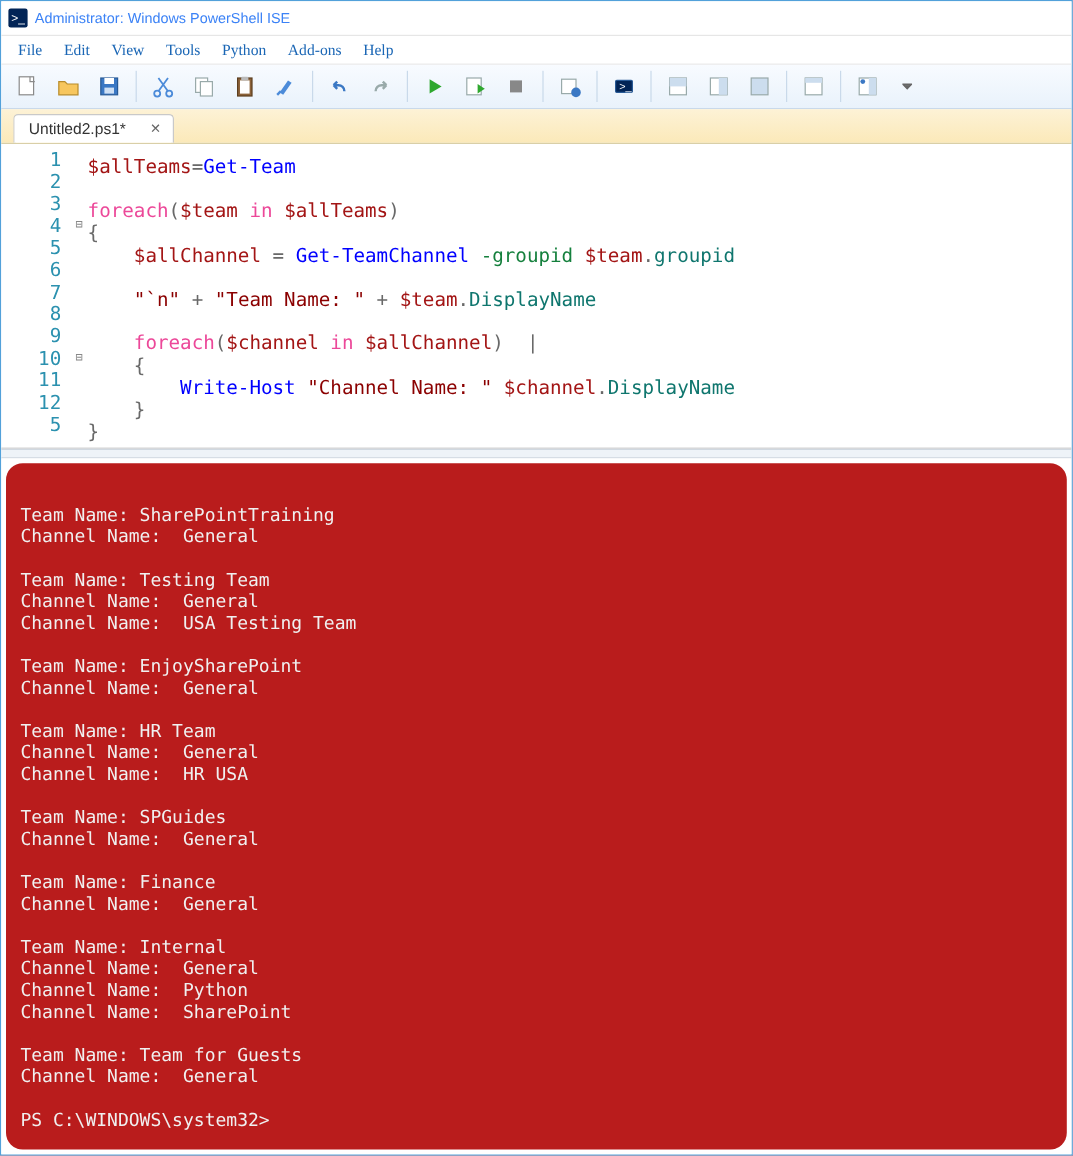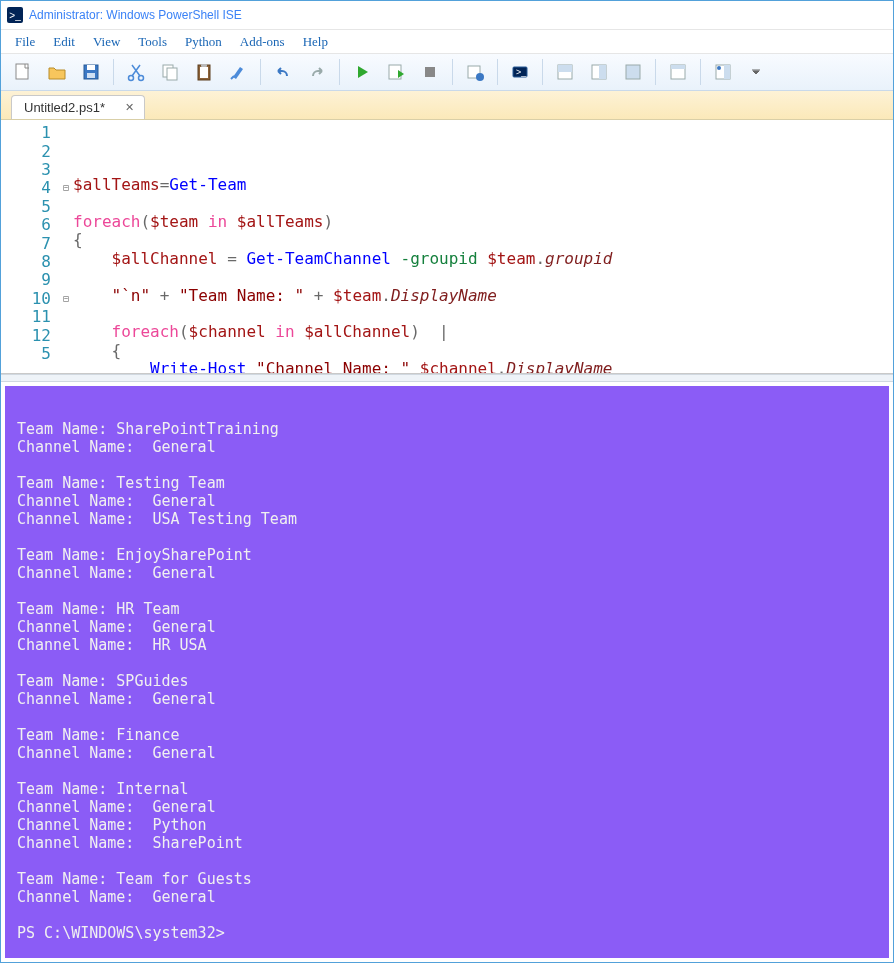--- a/index.html
+++ b/index.html
@@ -104,52 +104,52 @@
     padding: 4px 8px 4px 4px;
   }
   .gutter div { line-height: 18.4px; }
   .fold {
     width: 14px;
     padding-top:4px;
   }
   .fold div { height:18.4px; line-height:18.4px; font-size:10px; color:#888; text-align:center; }
   .code {
     flex:1;
-    padding:20px 0;
+    padding:10px 0;
     white-space: pre;
     line-height:18.4px;
     color:#000;
-    margin-top:36px;
   }
   .code .var { color:#a31515; } 
   .code .kw  { color:#ec4899; }
   .code .cmd { color:#0000ff; }
   .code .op  { color:#696969; }
   .code .str { color:#8b0000; }
   .code .param { color:#15803d; }
-  .code .prop { color:#7f1d1d;font-style:italic; }
+  .code .prop { color:#0f766e; }
   .split {
     height: 8px;
     background: #eef3f8;
     border-top:1px solid #d0d8e0;
     border-bottom:1px solid #d0d8e0;
     cursor: ns-resize;
   }
   
   .console-wrap { flex:1; background:#fff; padding:4px; display:flex; }
   .console {
     flex:1;
-    background:#8b5cf6;
+    background:#b91c1c;
     color:#f0f0f0;
     font-family: "Lucida Console", Consolas, monospace;
     font-size: 15px;
     line-height: 18px;
     padding: 16px 12px;
     white-space: pre;
     overflow:hidden;
+    border-radius:14px;
   }
 </style>
 </head>
 <body>
 
 <div class="titlebar">
   <div class="ps-icon">&gt;_</div>
   <div class="title">Administrator: Windows PowerShell ISE</div>
 </div>
 

